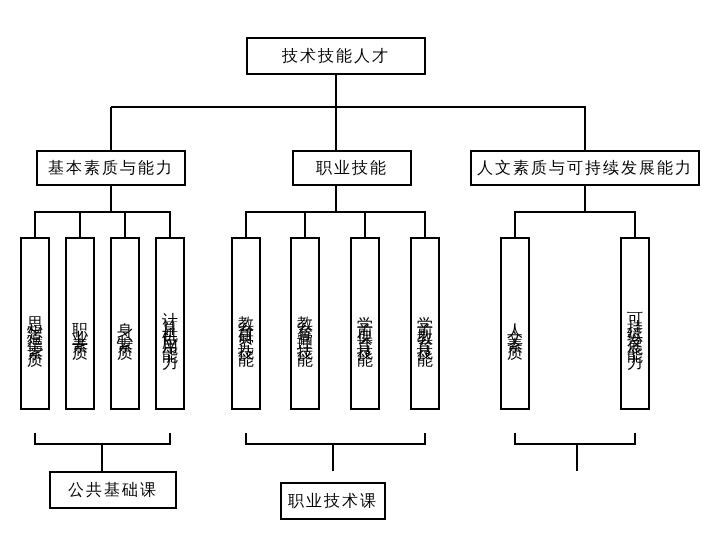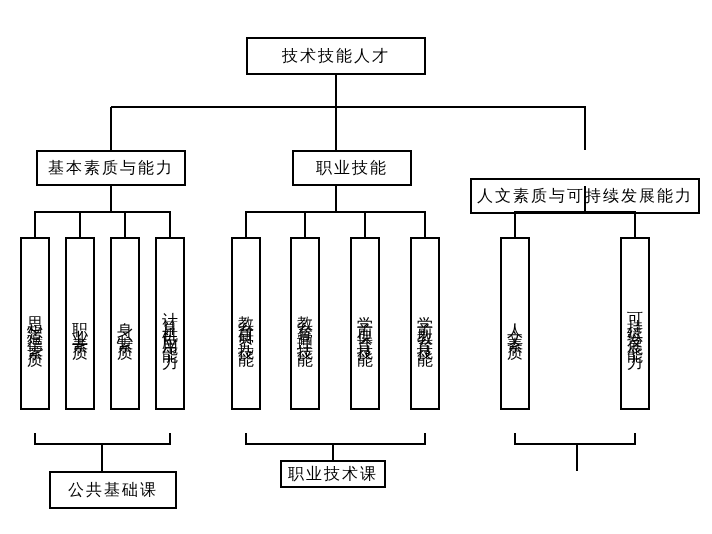--- a/index.html
+++ b/index.html
@@ -57,21 +57,21 @@
   <div class="hline" style="left:111px; top:106px; width:475px;"></div>
   <div class="vline" style="left:110px; top:107px; height:43px;"></div>
   <div class="vline" style="left:584px; top:107px; height:43px;"></div>
 
   <div class="box" style="left:36px;  top:150px; width:150px; height:36px;">
     <span>基本素质与能力</span>
   </div>
   <div class="box" style="left:292px; top:150px; width:120px; height:36px;">
     <span>职业技能</span>
   </div>
-  <div class="box" style="left:470px; top:150px; width:230px; height:36px;margin-top:28px;">
+  <div class="box" style="left:470px; top:150px; width:230px; height:36px;">
     <span>人文素质与可持续发展能力</span>
   </div>
 
   <div class="vline" style="left:110px; top:186px; height:27px;"></div>
   <div class="hline" style="left:34px;  top:211px; width:137px;"></div>
   <div class="vline" style="left:34px;  top:212px; height:25px;"></div>
   <div class="vline" style="left:79px;  top:212px; height:25px;"></div>
   <div class="vline" style="left:124px; top:212px; height:25px;"></div>
   <div class="vline" style="left:169px; top:212px; height:25px;"></div>
 
@@ -131,17 +131,17 @@
   <div class="vline" style="left:332px; top:445px; height:26px;"></div>
 
   <div class="vline" style="left:514px; top:433px; height:12px;"></div>
   <div class="vline" style="left:634px; top:433px; height:12px;"></div>
   <div class="hline" style="left:514px; top:443px; width:122px;"></div>
   <div class="vline" style="left:576px; top:445px; height:26px;"></div>
 
   <div class="box" style="left:49px;  top:471px; width:128px; height:38px;align-items:center;">
     <span>公共基础课</span>
   </div>
-  <div class="box" style="left:280px; top:460px; width:106px; height:28px;">
+  <div class="box" style="left:280px; top:482px; width:106px; height:38px;">
     <span>职业技术课</span>
   </div>
 
 </div>
 
 </body></html>

